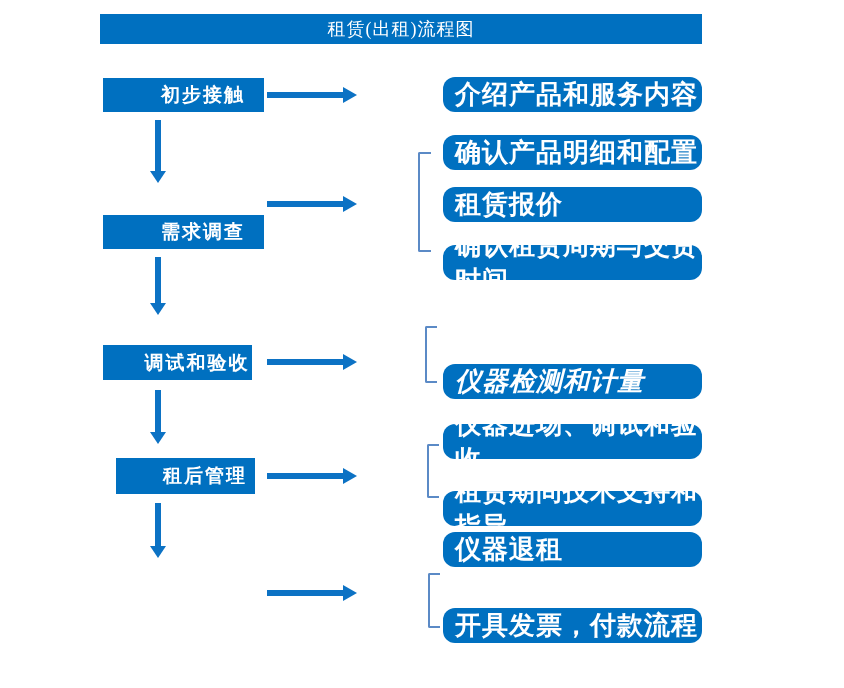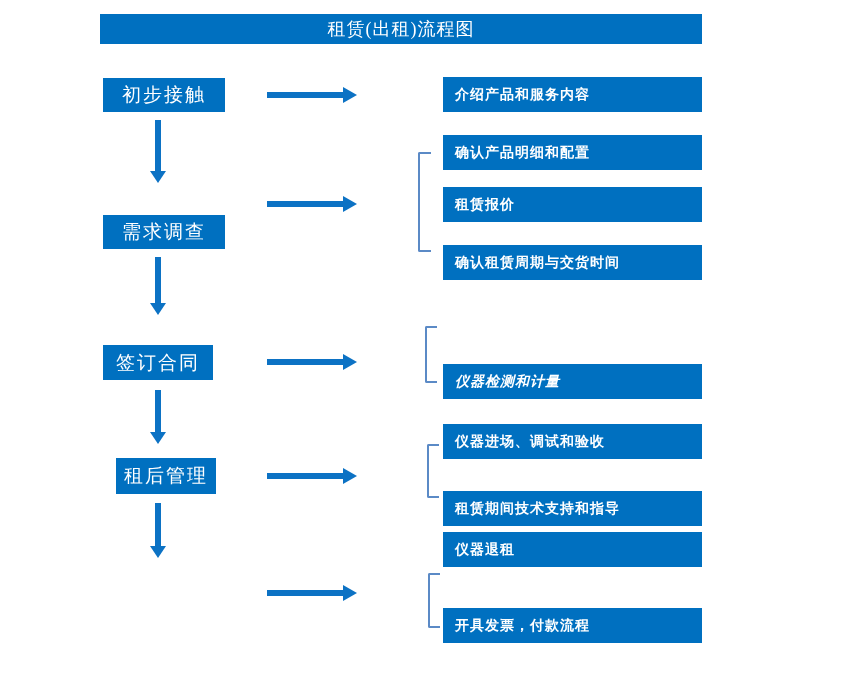--- a/index.html
+++ b/index.html
@@ -15,28 +15,28 @@
   }
   .title-bar{
     position:absolute;left:100px;top:14px;width:602px;height:30px;
     background:var(--box-blue);color:var(--text-white);
     display:flex;align-items:center;justify-content:center;
     font-size:18px;font-weight:normal;letter-spacing:1px;
   }
   .lbox{
     position:absolute;background:var(--box-blue);color:var(--text-white);
     display:flex;align-items:center;justify-content:center;
-    font-size:19px;font-weight:normal;letter-spacing:2px;
+    font-size:19px;font-weight:bold;letter-spacing:2px;padding-left:39px;
   }
   .rbox{
     position:absolute;left:443px;width:259px;height:35px;
     background:var(--box-blue);color:var(--text-white);
     display:flex;align-items:center;justify-content:flex-start;
     padding-left:12px;box-sizing:border-box;
-    font-size:14px;font-weight:bold;letter-spacing:1px;
+    font-size:26px;font-weight:bold;letter-spacing:1px;border-radius:12px;
   }
   
   .harrow{position:absolute;left:267px;width:90px;height:16px;}
   .harrow .shaft{position:absolute;left:0;top:5px;width:76px;height:6px;background:var(--arrow-blue);}
   .harrow .head{
     position:absolute;left:76px;top:0;width:0;height:0;
     border-left:14px solid var(--arrow-blue);
     border-top:8px solid transparent;border-bottom:8px solid transparent;
   }
   
@@ -58,21 +58,21 @@
 </style>
 </head>
 <body>
 
 <div class="canvas">
 
   <div class="title-bar">租赁(出租)流程图</div>
 
   <div class="lbox" style="left:103px;top:78px;width:122px;height:34px;">初步接触</div>
   <div class="lbox" style="left:103px;top:187px;width:122px;height:34px;margin-top:28px;">需求调查</div>
-  <div class="lbox" style="left:103px;top:345px;width:110px;height:35px;">签订合同</div>
+  <div class="lbox" style="left:103px;top:345px;width:110px;height:35px;">调试和验收</div>
   <div class="lbox" style="left:116px;top:458px;width:100px;height:36px;">租后管理</div>
 
   <div class="varrow" style="top:120px;height:63px;">
     <div class="shaft"></div>
     <div class="head"></div>
   </div>
   <div class="varrow" style="top:257px;height:58px;">
     <div class="shaft"></div>
     <div class="head"></div>
   </div>

